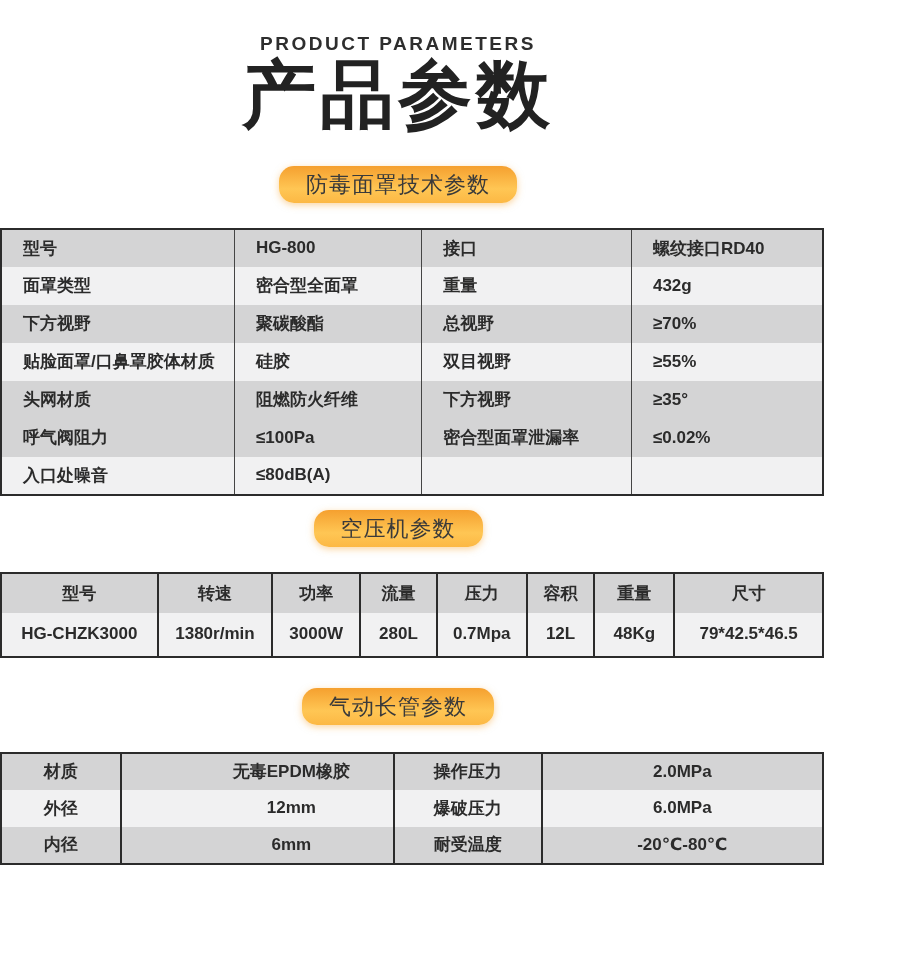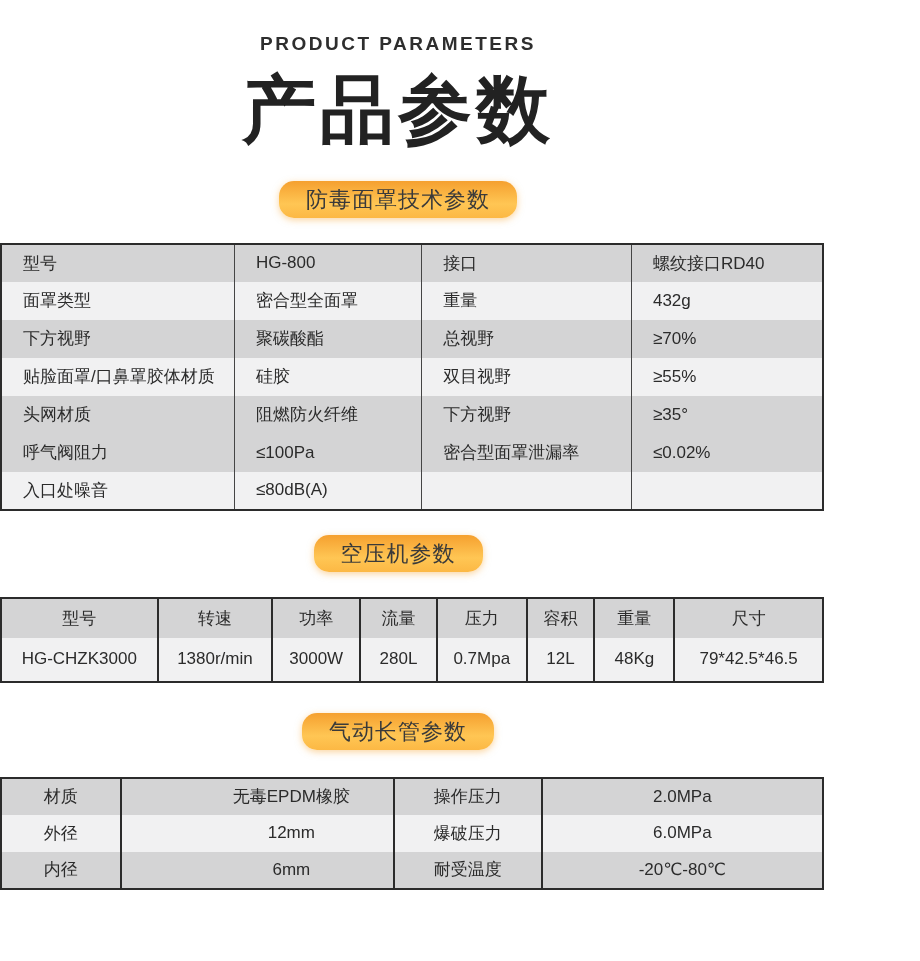--- a/index.html
+++ b/index.html
@@ -11,42 +11,42 @@
   }
   .page { width:796px; padding-top:33px; }
 
   
   .eyebrow {
     text-align:center; font-size:19px; font-weight:600;
     letter-spacing:2.5px; color:#2e2e2e;
   }
   .big-title {
     text-align:center; font-size:74px; font-weight:900;
-    letter-spacing:4px; color:#222222; line-height:1.04; margin-top:17px;
+    letter-spacing:4px; color:#222222; line-height:1.04; margin-top:2px;
   }
 
   
   .badge-wrap { text-align:center; }
   .badge {
     display:inline-block; height:37px; line-height:37px;
     padding:0 27px; border-radius:15px;
     background:linear-gradient(180deg,#f5a02f 0%,#ffc654 62%,#fcb844 100%);
     box-shadow:0 2px 7px rgba(247,171,64,0.5);
     font-size:22px; color:#3a3a3a; letter-spacing:1px;
   }
   .badge-1 { margin-top:32px; }
-  .badge-2 { margin-top:24px; }
+  .badge-2 { margin-top:14px; }
   .badge-3 { margin-top:30px; }
 
   
   table {
     width:824px; margin:0 auto; border-collapse:collapse;
     table-layout:fixed; font-size:17px; color:#2b2b2b;
   }
-  td,th { font-weight:normal; overflow:hidden; white-space:nowrap; }
+  td,th { font-weight:bold; overflow:hidden; white-space:nowrap; }
   .row-gray  { background:#d4d4d5; }
   .row-light { background:#f1f1f2; }
 
   
   .t1 { margin-top:25px; border:2px solid #2b2b2b; }
   .t1 td { height:38px; padding-left:21px; text-align:left; border-left:1px solid #454545; }
   .t1 td:first-child { border-left:none; }
 
   
   .t2 { margin-top:25px; border:2px solid #2b2b2b; }

